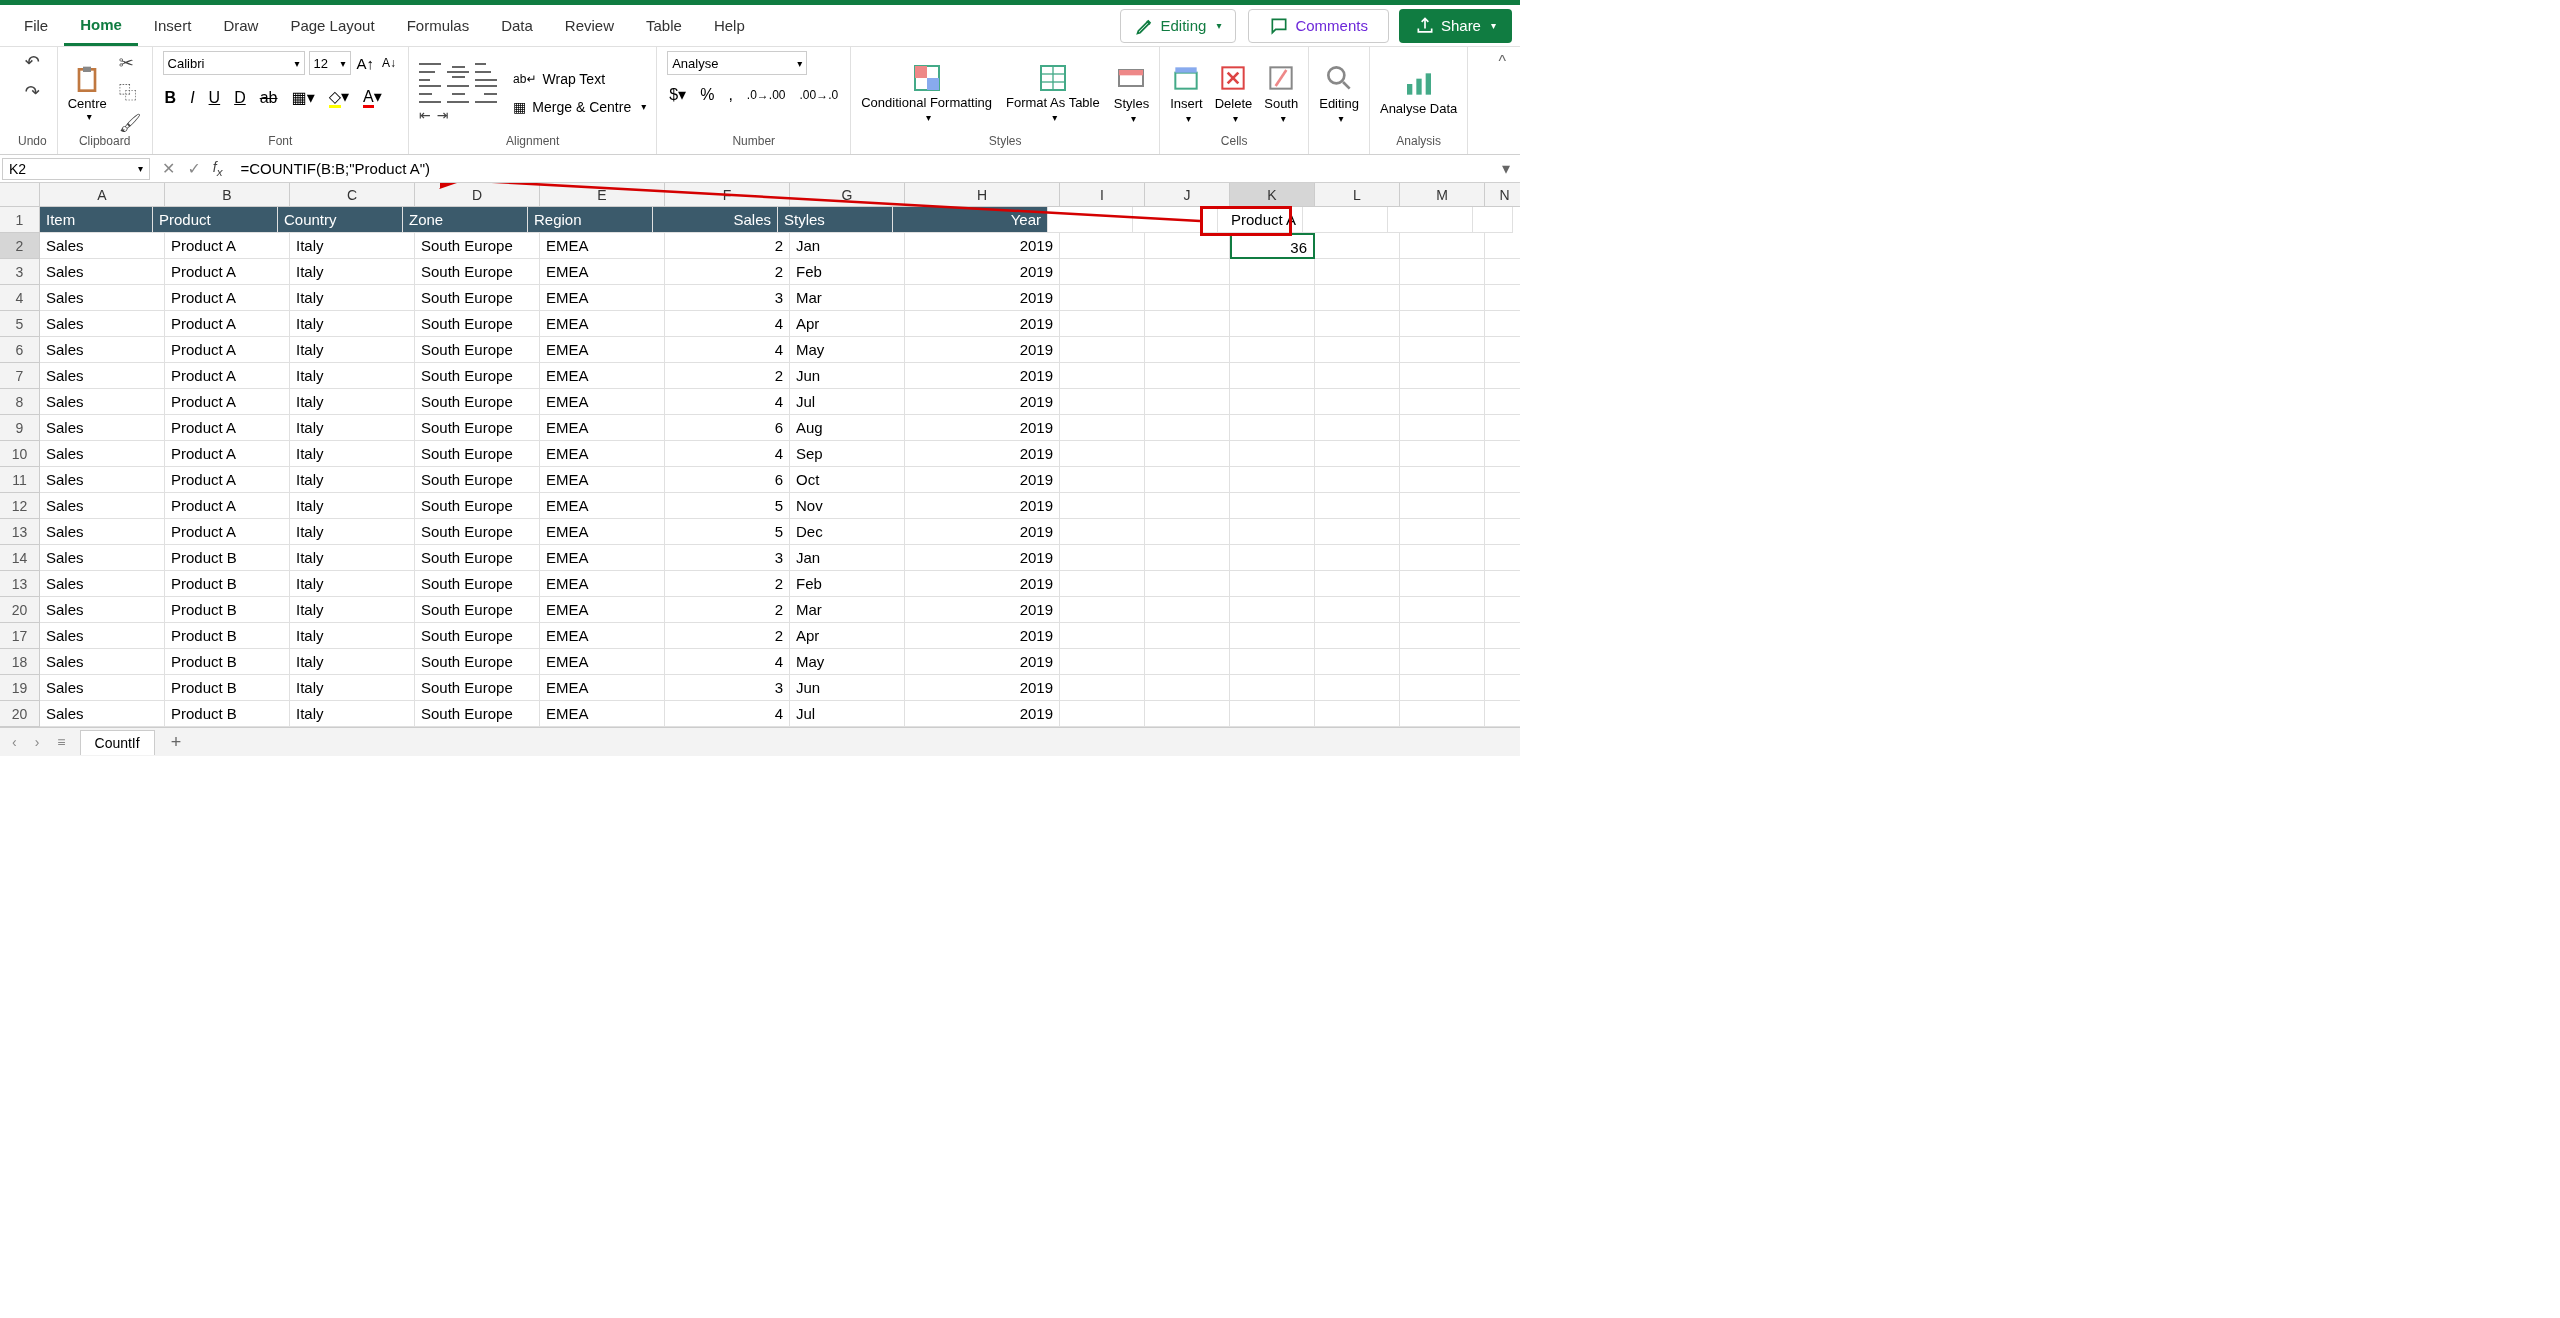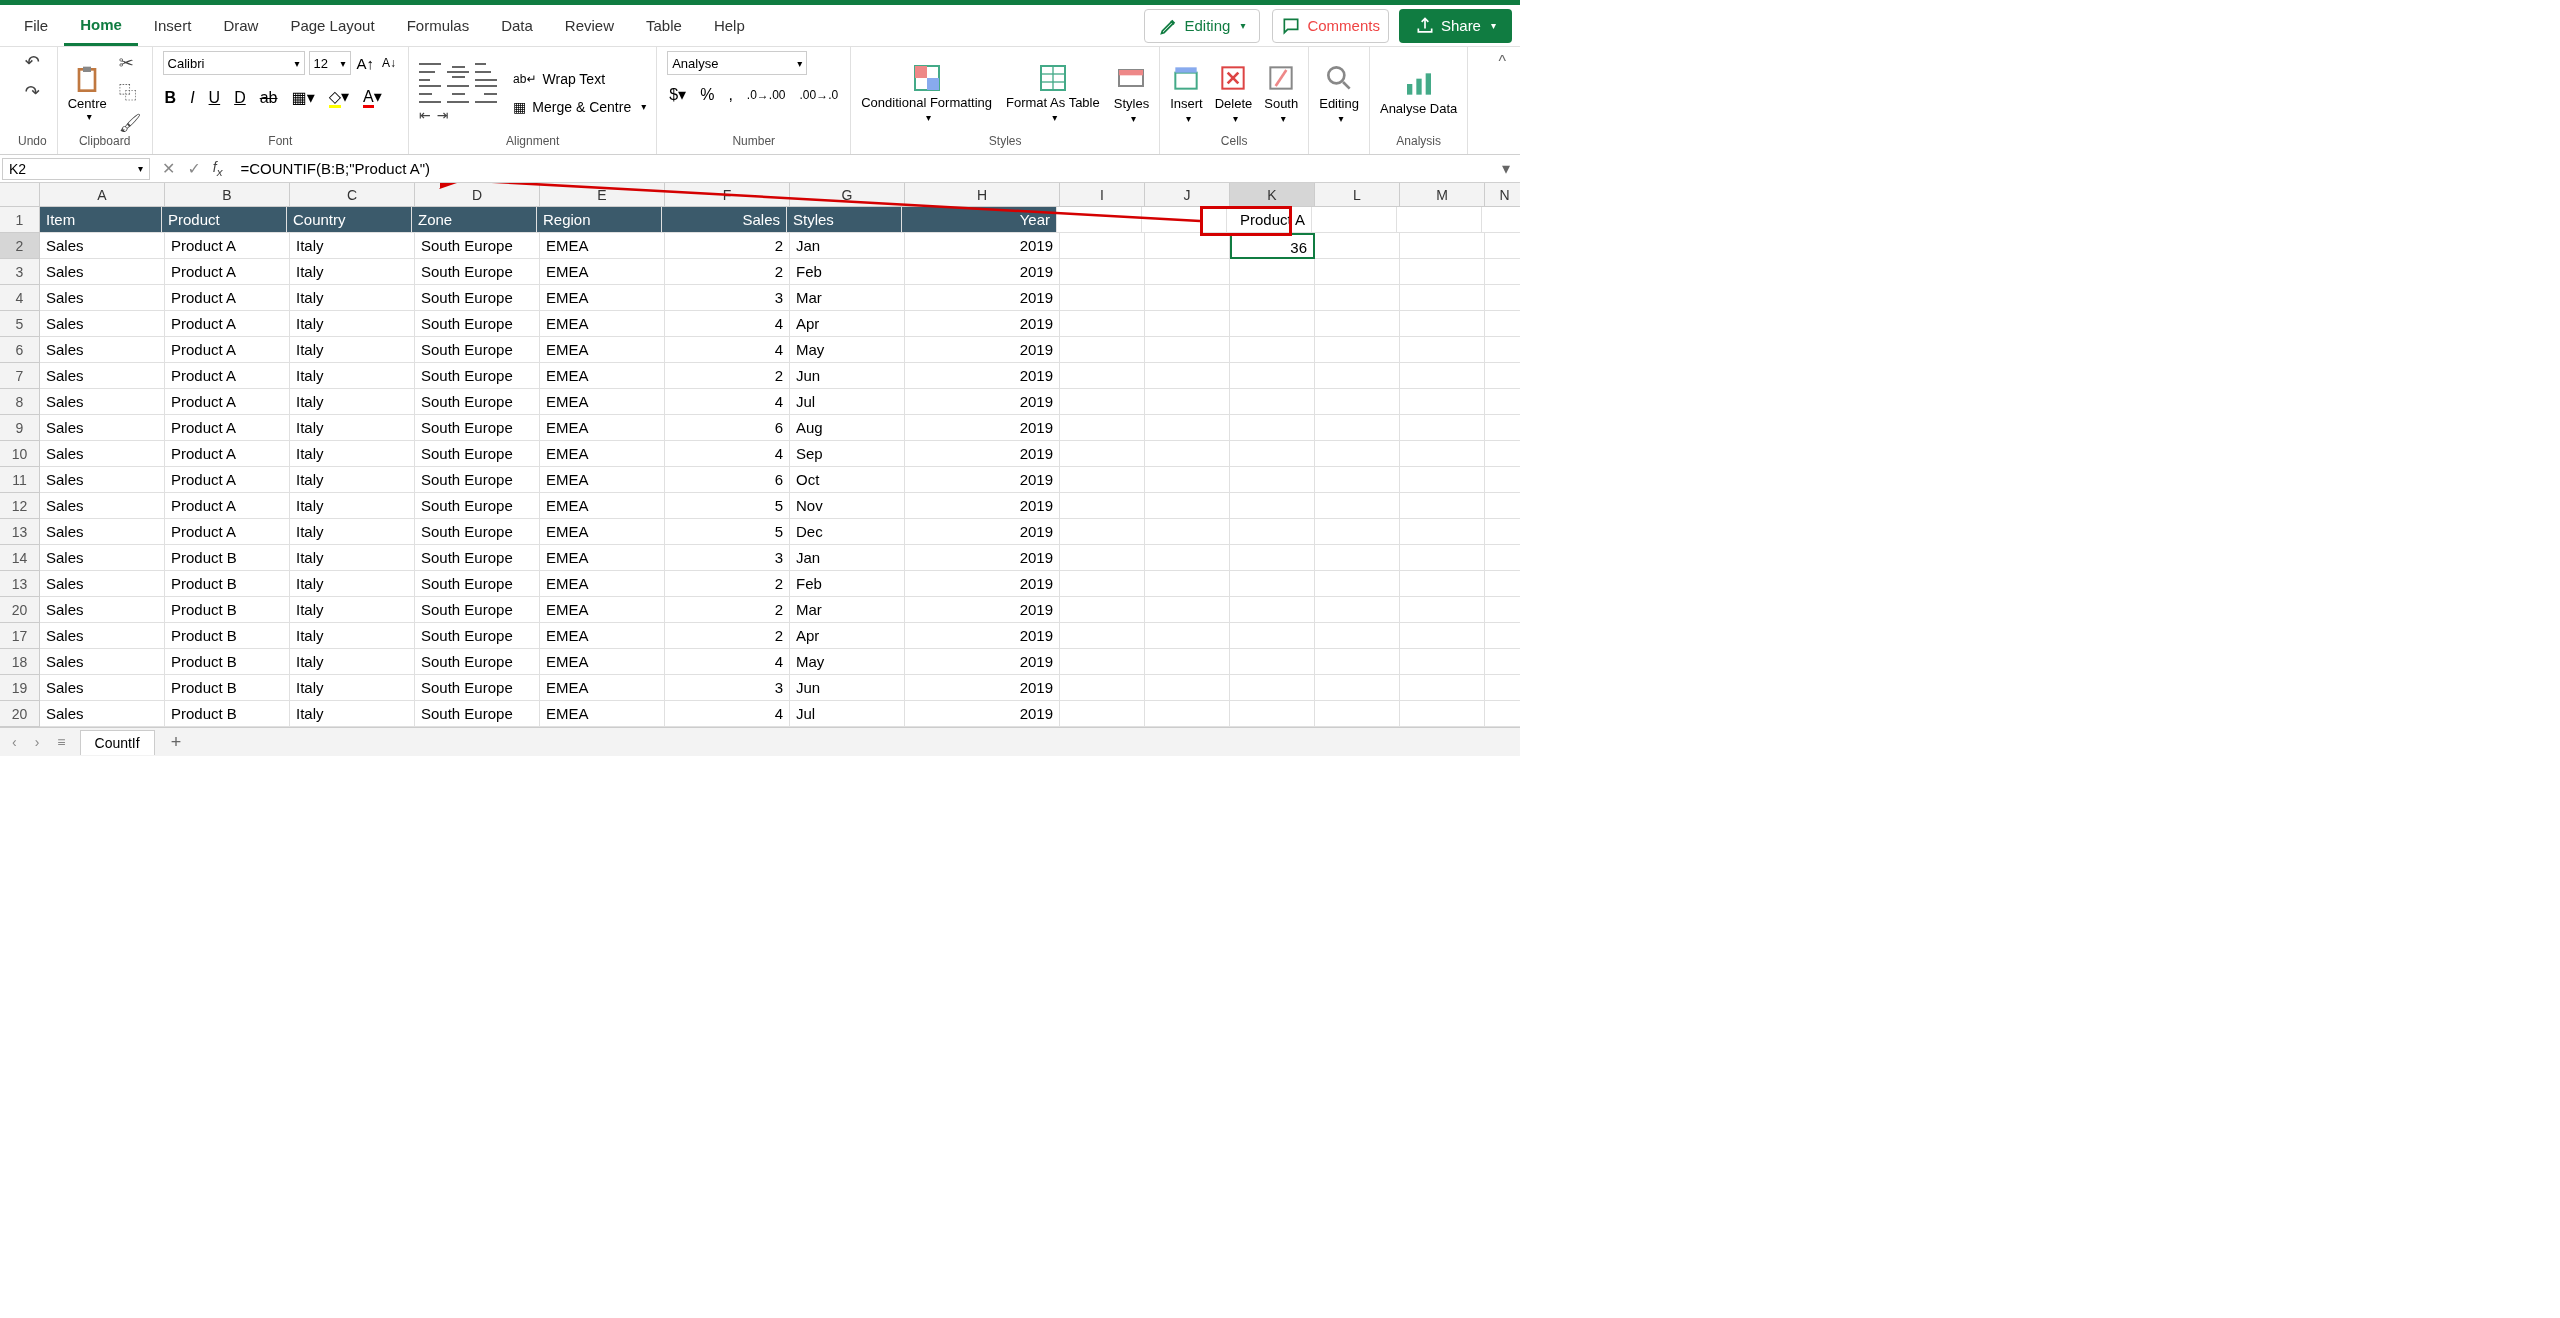--- a/index.html
+++ b/index.html
@@ -5,21 +5,21 @@
 * { box-sizing: border-box; margin: 0; padding: 0; font-family: 'Segoe UI', Arial, sans-serif; }
 body { width: 1520px; height: 773px; background: #fff; overflow: hidden; position: relative; }
 
 .topbar { height: 5px; background: #107c41; }
 
 .tabs { display: flex; align-items: center; height: 42px; background: #fff; padding: 0 8px; border-bottom: 1px solid #e0e0e0; }
 .tabs .tab { padding: 10px 16px; font-size: 15px; color: #333; cursor: pointer; }
 .tabs .tab.active { color: #107c41; font-weight: 600; border-bottom: 3px solid #107c41; }
 .tabs-spacer { flex: 1; }
 .editing-btn { border: 1px solid #ccc; border-radius: 4px; padding: 6px 14px; display: flex; align-items: center; gap: 6px; font-size: 15px; color: #107c41; margin-right: 12px; cursor: pointer; }
-.comments-btn { border: 1px solid #ccc; border-radius: 4px; padding: 6px 8px; display: flex; align-items: center; gap: 6px; font-size: 15px; color: #ef4444; margin-right: 10px; cursor: pointer; }
+.comments-btn { border: 1px solid #ccc; border-radius: 4px; padding: 6px 20px; display: flex; align-items: center; gap: 6px; font-size: 15px; color: #6d28d9; margin-right: 10px; cursor: pointer; }
 .share-btn { background: #107c41; color: #fff; border-radius: 4px; padding: 7px 16px; display: flex; align-items: center; gap: 6px; font-size: 15px; cursor: pointer; }
 
 .ribbon { display: flex; height: 108px; background: #fff; border-bottom: 1px solid #d0d0d0; padding: 0 8px; }
 .ribbon-group { display: flex; flex-direction: column; padding: 4px 10px; border-right: 1px solid #e0e0e0; }
 .ribbon-group:last-child { border-right: none; }
 .ribbon-group-content { flex: 1; display: flex; align-items: center; gap: 6px; }
 .ribbon-group-label { text-align: center; font-size: 12px; color: #555; padding-bottom: 2px; }
 
 .undo-col { display:flex; flex-direction:column; gap:8px; align-items:center; }
 .ico { font-size: 18px; color: #444; }
@@ -402,21 +402,21 @@
           <div class="row-h">13</div>
           <div class="row-h">20</div>
           <div class="row-h">17</div>
           <div class="row-h">18</div>
           <div class="row-h">19</div>
           <div class="row-h">20</div>
           <div class="row-h">21</div>
         </div>
       <div class="grid" id="grid">
           <div class="grid-row header-row">
-            <div class="cell" style="width: 122px;">Item</div>
+            <div class="cell" style="width: 113px;">Item</div>
             <div class="cell" style="width: 125px;">Product</div>
             <div class="cell" style="width: 125px;">Country</div>
             <div class="cell" style="width: 125px;">Zone</div>
             <div class="cell" style="width: 125px;">Region</div>
             <div class="cell num" style="width: 125px;">Sales</div>
             <div class="cell" style="width: 115px;">Styles</div>
             <div class="cell num" style="width: 155px;">Year</div>
             <div class="cell" style="width: 85px; background: rgb(255, 255, 255); color: rgb(0, 0, 0); font-weight: normal;"></div>
             <div class="cell" style="width: 85px; background: rgb(255, 255, 255); color: rgb(0, 0, 0); font-weight: normal;"></div>
             <div class="cell num" style="width: 85px; background: rgb(255, 255, 255); color: rgb(0, 0, 0); font-weight: normal;">Product A</div>

